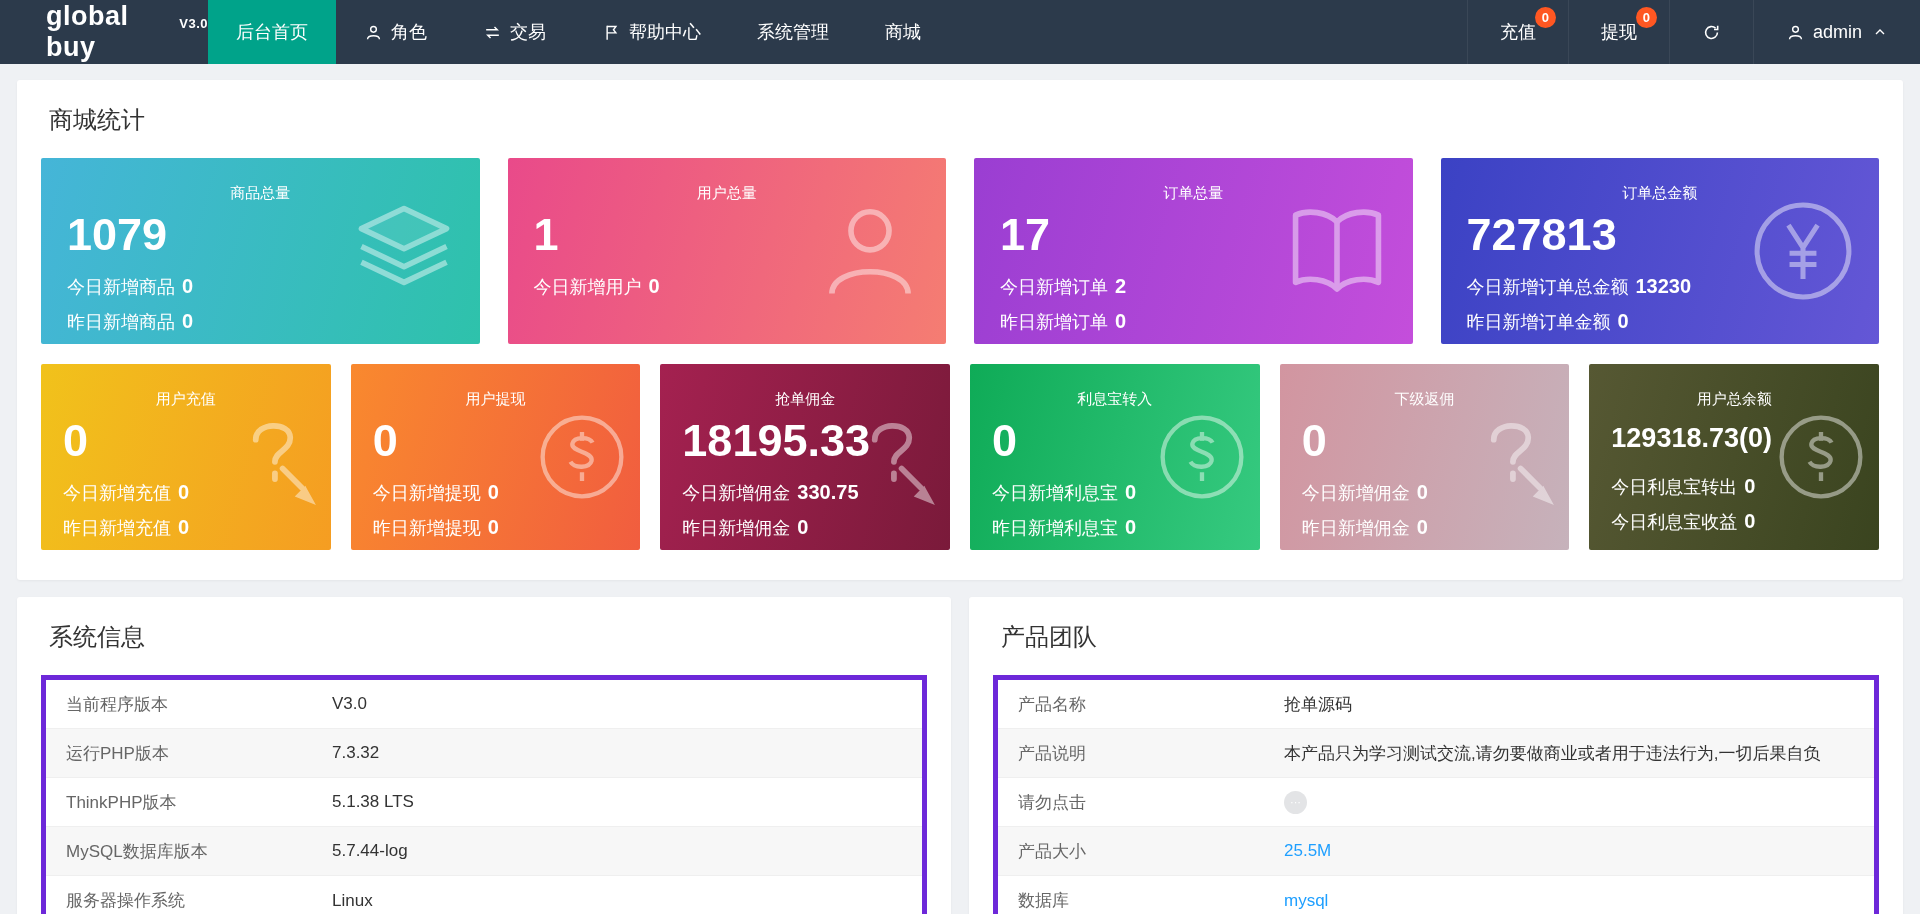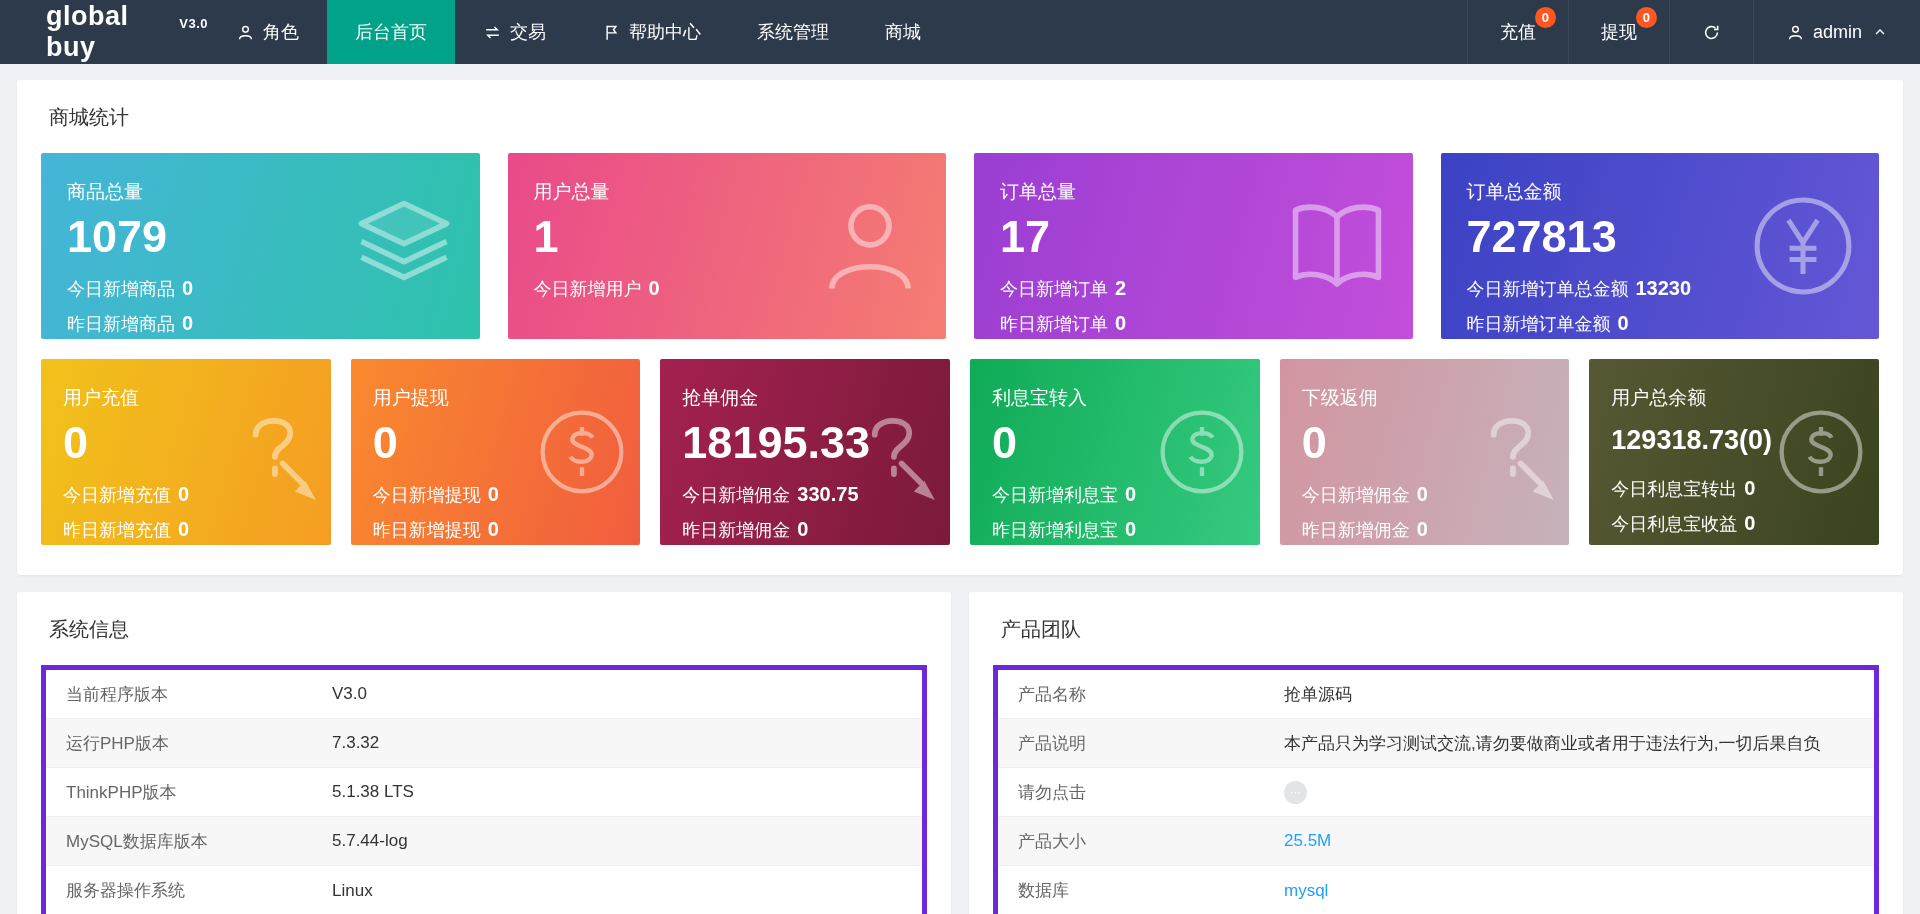--- a/index.html
+++ b/index.html
@@ -16,28 +16,28 @@
   .nav-ic { display:inline-flex; width:19px; height:19px; }
   .nav-ic svg { width:100%; height:100%; }
   .nav-right { margin-left:auto; display:flex; }
   .nav-right .nav-item { border-left:1px solid rgba(255,255,255,.07); padding:0 32px; }
   .badge { position:absolute; top:7px; right:12px; background:#ff5722; color:#fff; font-size:13px; min-width:21px; height:21px; line-height:21px; border-radius:11px; text-align:center; padding:0 4px; font-weight:bold; }
   .caret { display:inline-flex; width:16px; height:16px; margin-left:2px; }
 
   
   .content { padding:16px 17px; }
   .panel { background:#fff; border-radius:3px; padding:22px 24px 30px; box-shadow:0 1px 3px rgba(0,0,0,.05); }
-  .panel-title { font-size:20px; color:#333; padding:2px 8px 22px; }
+  .panel-title { font-size:24px; color:#333; padding:2px 8px 22px; }
 
   .cards-row { display:grid; }
   .row-4 { grid-template-columns:repeat(4,1fr); gap:28px; }
   .row-6 { grid-template-columns:repeat(6,1fr); gap:20px; margin-top:20px; }
 
   .stat-card { position:relative; height:186px; color:#fff; padding:26px 26px; overflow:hidden; border-radius:2px; }
-  .stat-title { position:relative; z-index:1; font-size:19px; margin-bottom:7px; }
+  .stat-title { position:relative; z-index:1; font-size:15px; margin-bottom:7px;text-align:center; }
   .stat-value { position:relative; z-index:1; font-size:45px; font-weight:bold; margin-bottom:9px; line-height:1.1; }
   .stat-value.small { font-size:27px; padding-top:8px; margin-bottom:15px; }
   .stat-line { position:relative; z-index:1; font-size:18px; line-height:34px; white-space:nowrap; }
   .stat-line b { font-size:20px; margin-left:7px; }
   .stat-icon { position:absolute; right:20px; top:50%; transform:translateY(-50%); width:112px; height:112px; opacity:.45; z-index:0; }
   .stat-icon svg { width:100%; height:100%; }
   .row-6 .stat-icon { width:96px; height:96px; right:10px; }
   .row-6 .stat-card { padding:26px 22px; }
 
   
@@ -55,33 +55,33 @@
 </head>
 <body>
 
 <header class="navbar">
   <div class="logo">
     <span>global buy</span>
     <sup>V3.0</sup>
   </div>
 
   <nav class="nav-menu">
+    <div class="nav-item active">
+      <span>后台首页</span>
+    </div>
     <div class="nav-item">
       <span class="nav-ic">
         <svg viewBox="0 0 24 24">
             <g fill="none" stroke="#fff" stroke-width="1.8">
               <circle cx="12" cy="8" r="3.6"></circle>
               <path d="M4.5 20.5c0-6 15-6 15 0"></path>
             </g>
           </svg>
       </span>
       <span>角色</span>
-    </div>
-    <div class="nav-item active">
-      <span>后台首页</span>
     </div>
     <div class="nav-item">
       <span class="nav-ic">
         <svg viewBox="0 0 24 24">
             <g fill="none" stroke="#fff" stroke-width="1.8">
               <path d="M4 8.5h14l-3.5-3.5"></path>
               <path d="M20 15.5H6l3.5 3.5"></path>
             </g>
           </svg>
       </span>

